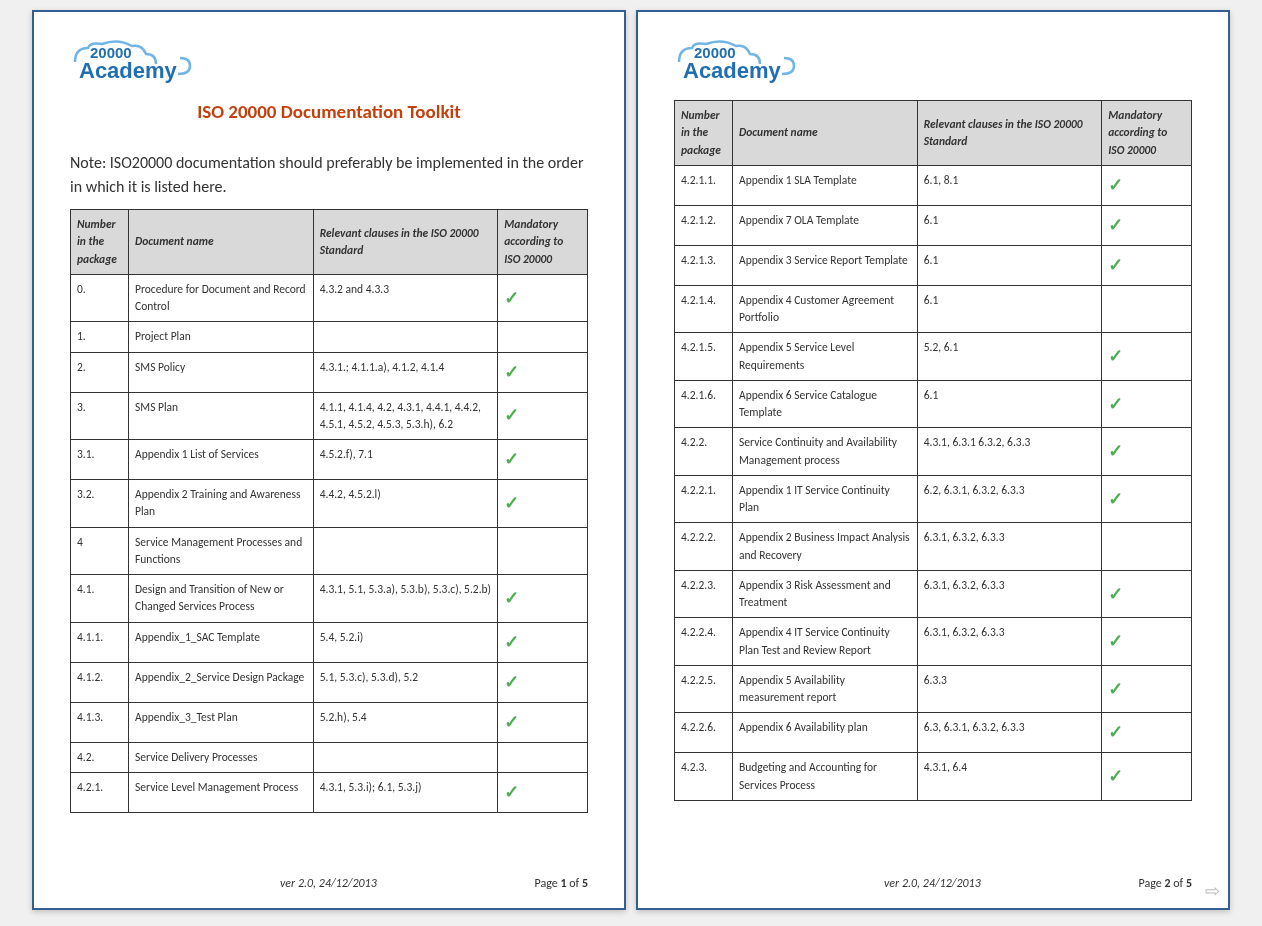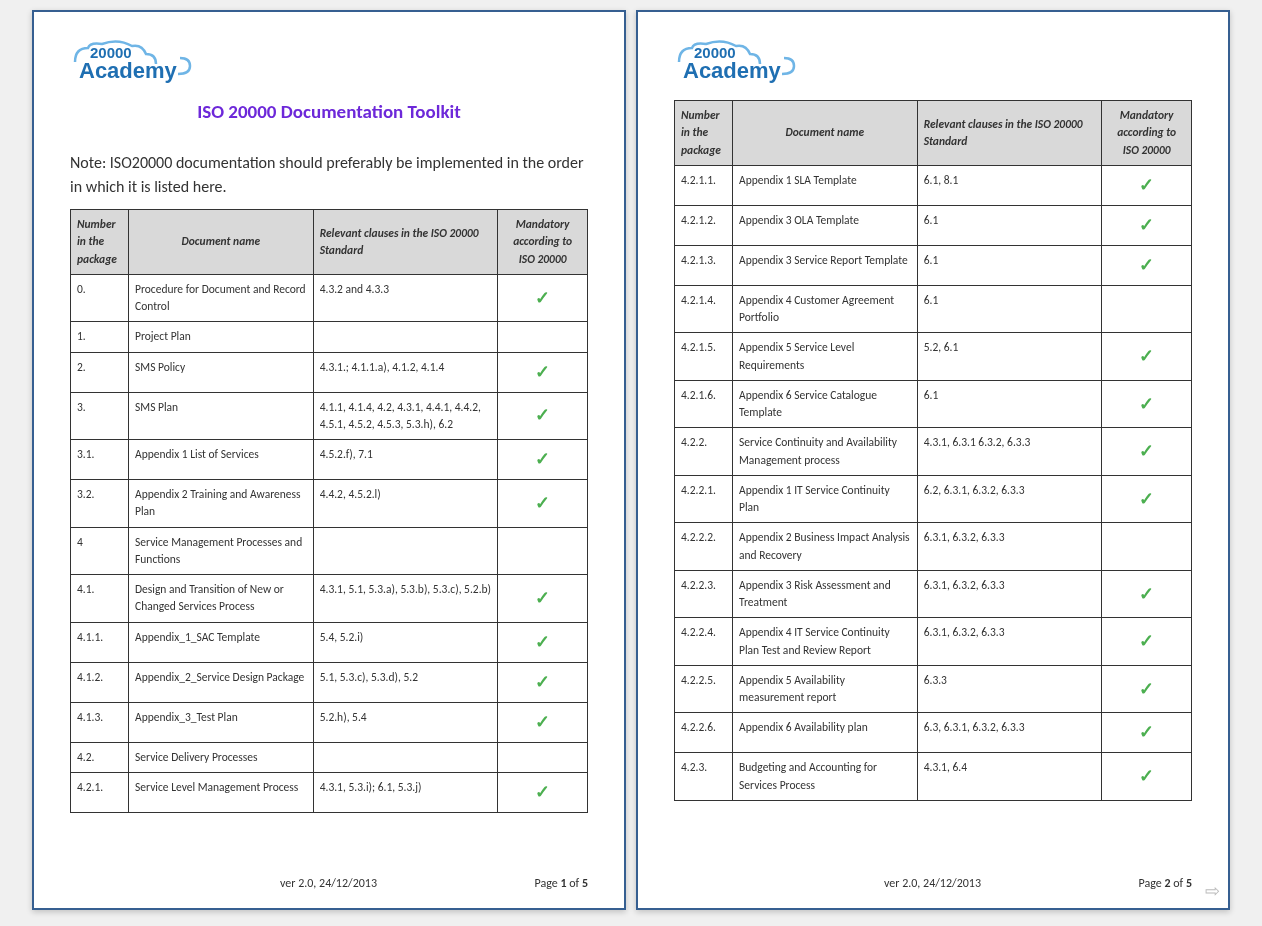--- a/index.html
+++ b/index.html
@@ -24,21 +24,21 @@
     box-sizing: border-box;
   }
   .logo {
     margin-bottom: 12px;
   }
   .logo svg { display:block; }
   .title {
     text-align: center;
     font-size: 19px;
     font-weight: bold;
-    color: #6d28d9;
+    color: #c2410c;
     margin: 5px 0 28px 0;
   }
   .note {
     font-size: 16px;
     color: #333;
     margin-bottom: 10px;
     line-height: 1.5;
   }
   table.doc-table {
     border-collapse: collapse;
@@ -53,21 +53,21 @@
     line-height: 1.5;
   }
   table.doc-table th {
     background: #d9d9d9;
     font-style: italic;
     font-weight: bold;
     text-align: left;
     vertical-align: middle;
   }
   table.doc-table th.center, table.doc-table td.center {
-    text-align: center;
+    text-align: left;
     vertical-align: middle;
   }
   .col-num   { width: 55px; }
   .col-name  { width: 175px; }
   .col-clauses { width: 175px; }
   .col-mand  { width: 85px; }
   .check {
     color: #4caf50;
     font-size: 18px;
     font-weight: bold;
@@ -75,21 +75,21 @@
   }
   .footer {
     position: absolute;
     bottom: 18px;
     left: 36px;
     right: 36px;
     display: flex;
     justify-content: space-between;
     font-size: 12px;
   }
-  .footer .ver { margin-left: 210px; }
+  .footer .ver { margin-left: 210px; font-style: italic; }
   .nav-arrow {
     position: absolute;
     right: 8px;
     bottom: 6px;
     font-size: 18px;
     color: #bbb;
   }
 </style>
 </head>
 <body>
@@ -239,21 +239,21 @@
     </thead>
     <tbody>
         <tr>
           <td>4.2.1.1.</td>
           <td>Appendix 1 SLA Template</td>
           <td>6.1, 8.1</td>
           <td class="center"><span class="check">✓</span></td>
         </tr>
         <tr>
           <td>4.2.1.2.</td>
-          <td>Appendix 3 OLA Template</td>
+          <td>Appendix 7 OLA Template</td>
           <td>6.1</td>
           <td class="center"><span class="check">✓</span></td>
         </tr>
         <tr>
           <td>4.2.1.3.</td>
           <td>Appendix 3 Service Report Template</td>
           <td>6.1</td>
           <td class="center"><span class="check">✓</span></td>
         </tr>
         <tr>

